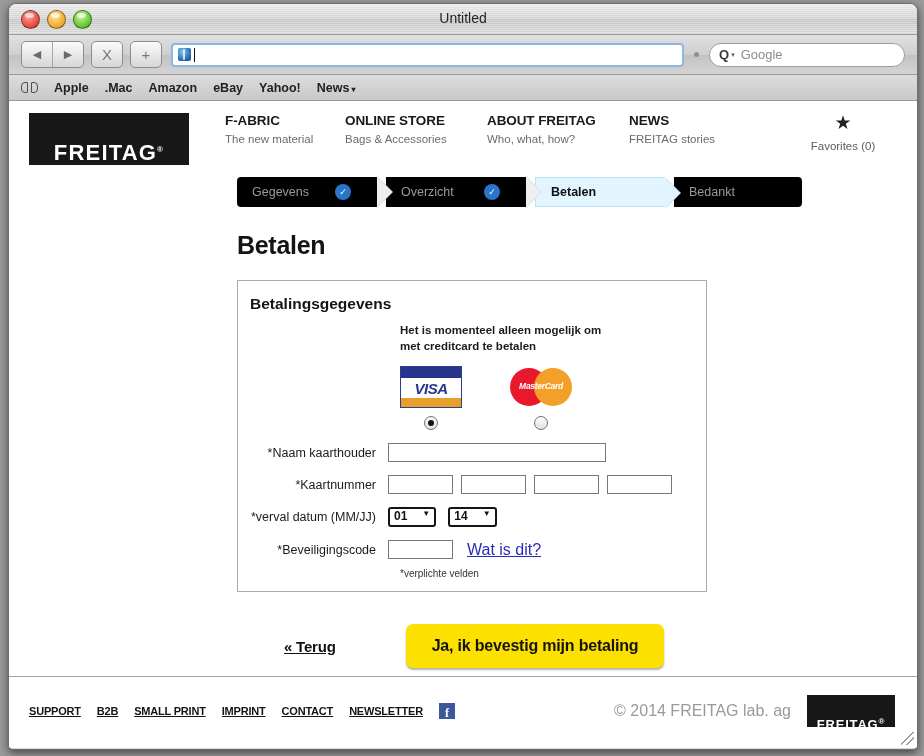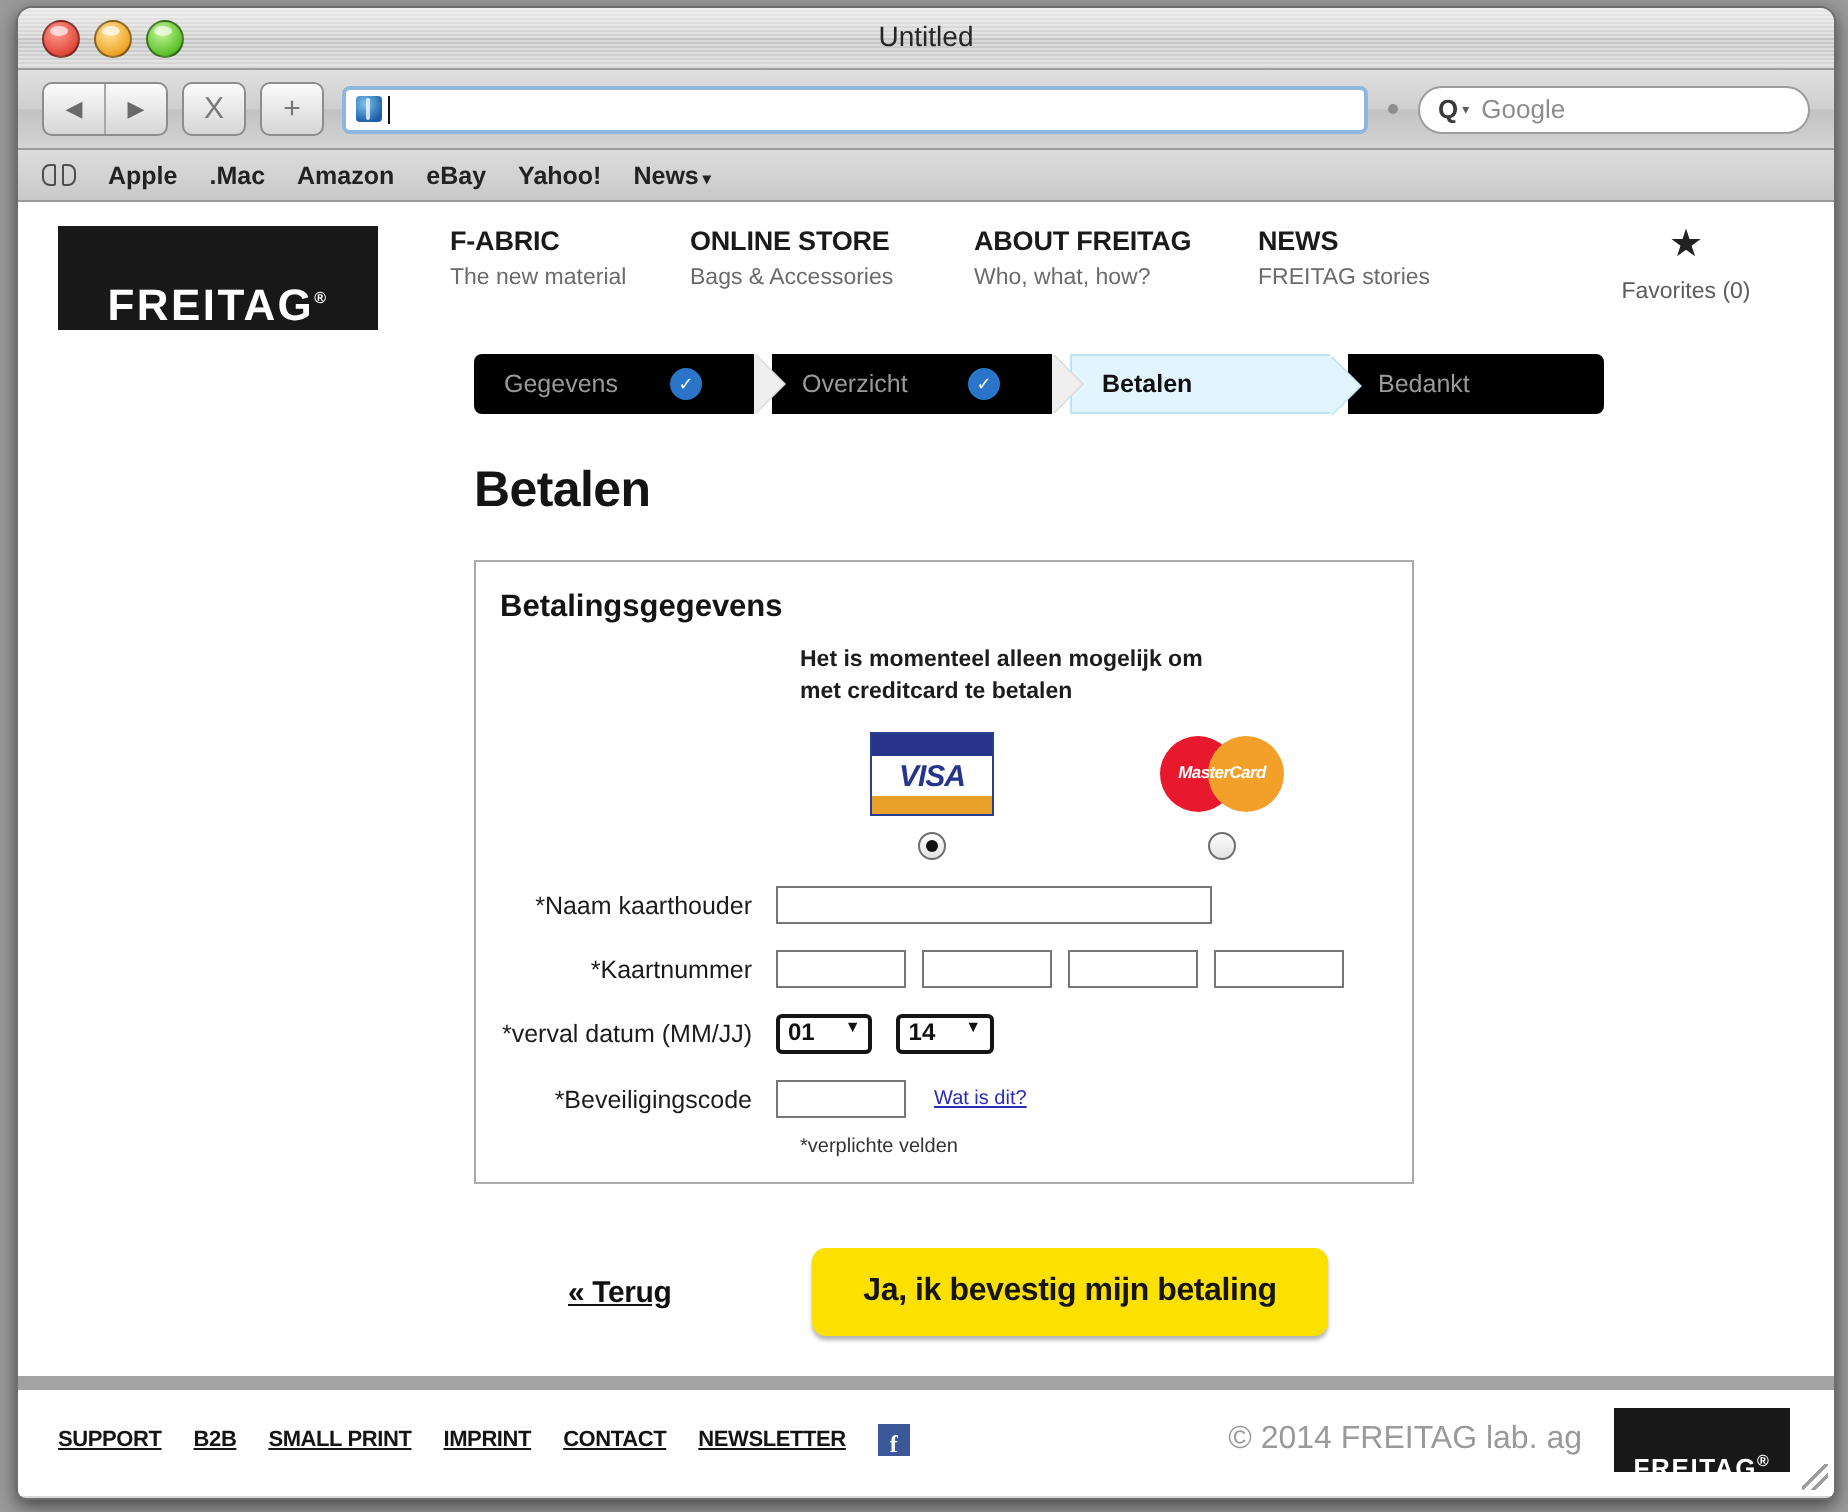--- a/index.html
+++ b/index.html
@@ -386,21 +386,21 @@
     color: #1c1c1c;
     line-height: 1.35;
     margin-left: 162px;
     width: 215px;
   }
   .cards {
     display: flex;
     margin: 12px 0 0 162px;
     gap: 48px;
   }
-  .card-col { width: 62px; text-align: center; margin-left: 35px; }
+  .card-col { width: 62px; text-align: center; }
 
   .visa {
     width: 62px; height: 42px;
     border: 1px solid #2a3f8f;
     box-sizing: border-box;
     background: #fff;
     display: flex;
     flex-direction: column;
     justify-content: space-between;
     overflow: hidden;
@@ -497,21 +497,21 @@
     gap: 15px;
     padding: 0 4px;
     box-sizing: border-box;
     font-size: 12px;
     font-weight: bold;
     color: #111;
     margin-right: 12px;
   }
   .sel .ar { font-size: 8px; }
   .whatis {
-    font-size: 10px;
+    font-size: 16px;
     color: #2b2bbb;
     text-decoration: underline;
     margin-left: 14px;
   }
   .required-note {
     font-size: 10px;
     color: #333;
     margin: 9px 0 0 162px;
   }
 
@@ -541,22 +541,22 @@
     box-shadow: 0 2px 2px rgba(0,0,0,0.3);
     font-family: "Liberation Sans", sans-serif;
     cursor: pointer;
   }
 
   
   .footer {
     position: absolute;
     left: 0; right: 0;
     bottom: 0;
-    height: 60px;
-    border-top: 7px solid #a3a3a3;
+    height: 72px;
+    border-top: 1px solid #a3a3a3;
     display: flex;
     align-items: center;
     padding: 0 22px 4px 20px;
     box-sizing: border-box;
   }
   .foot-links {
     display: flex;
     align-items: center;
     gap: 16px;
     flex: 1;

